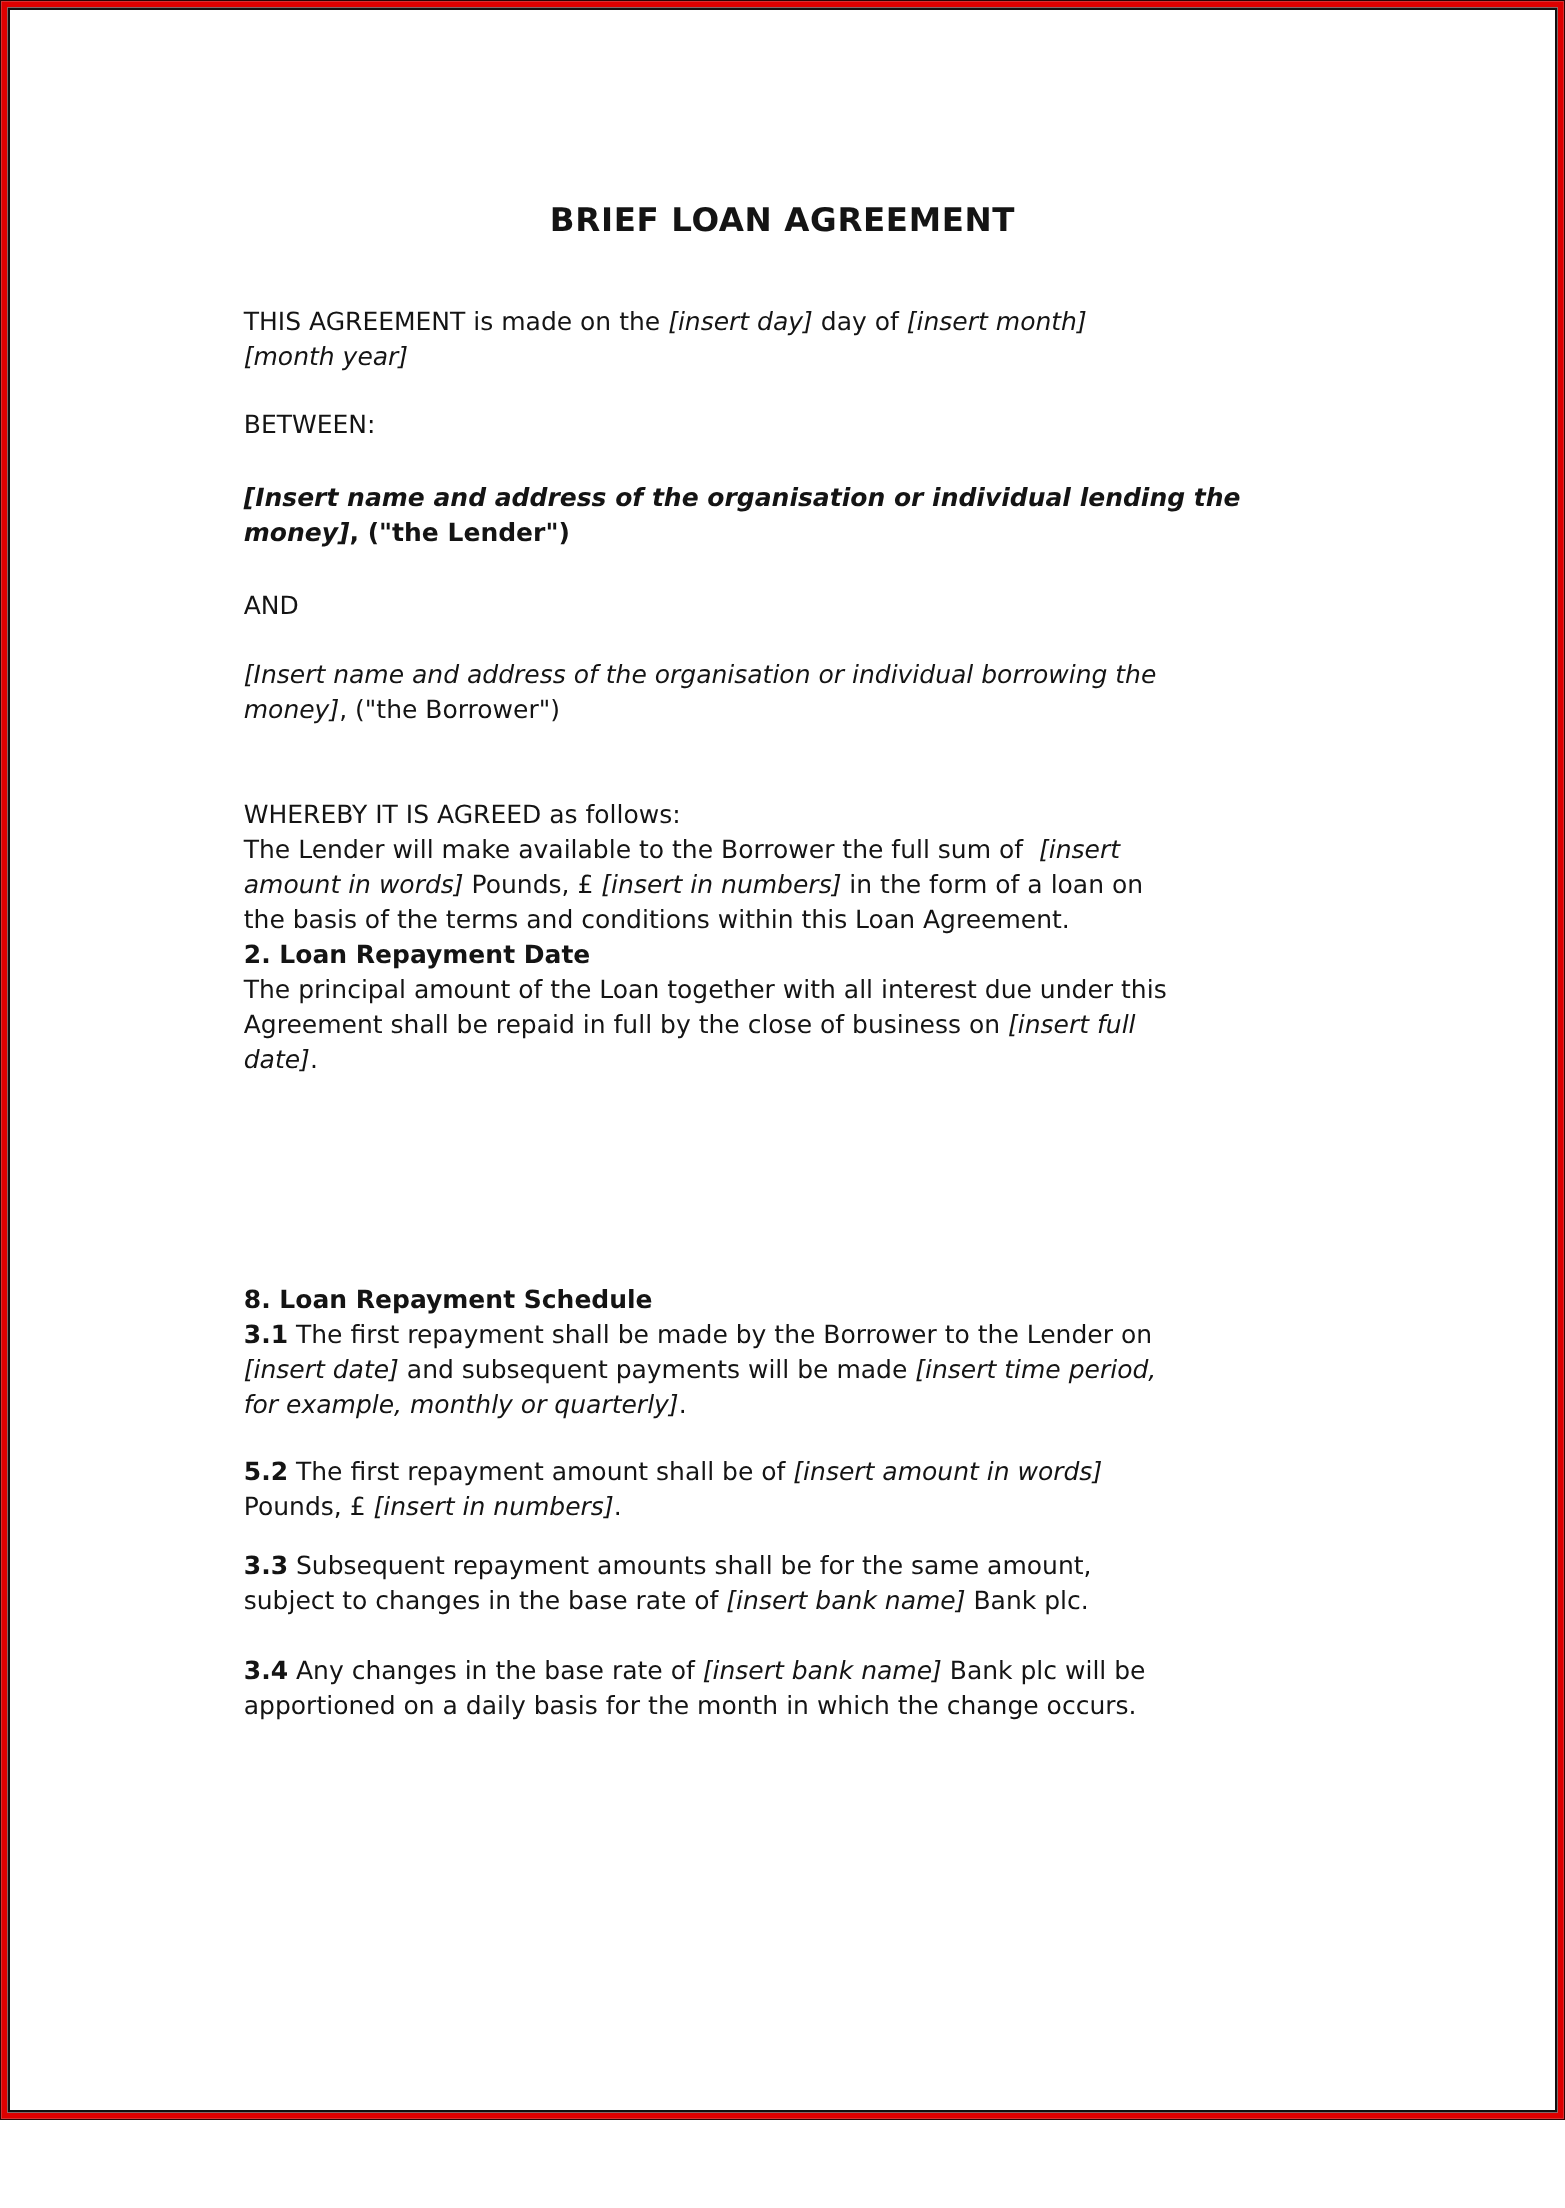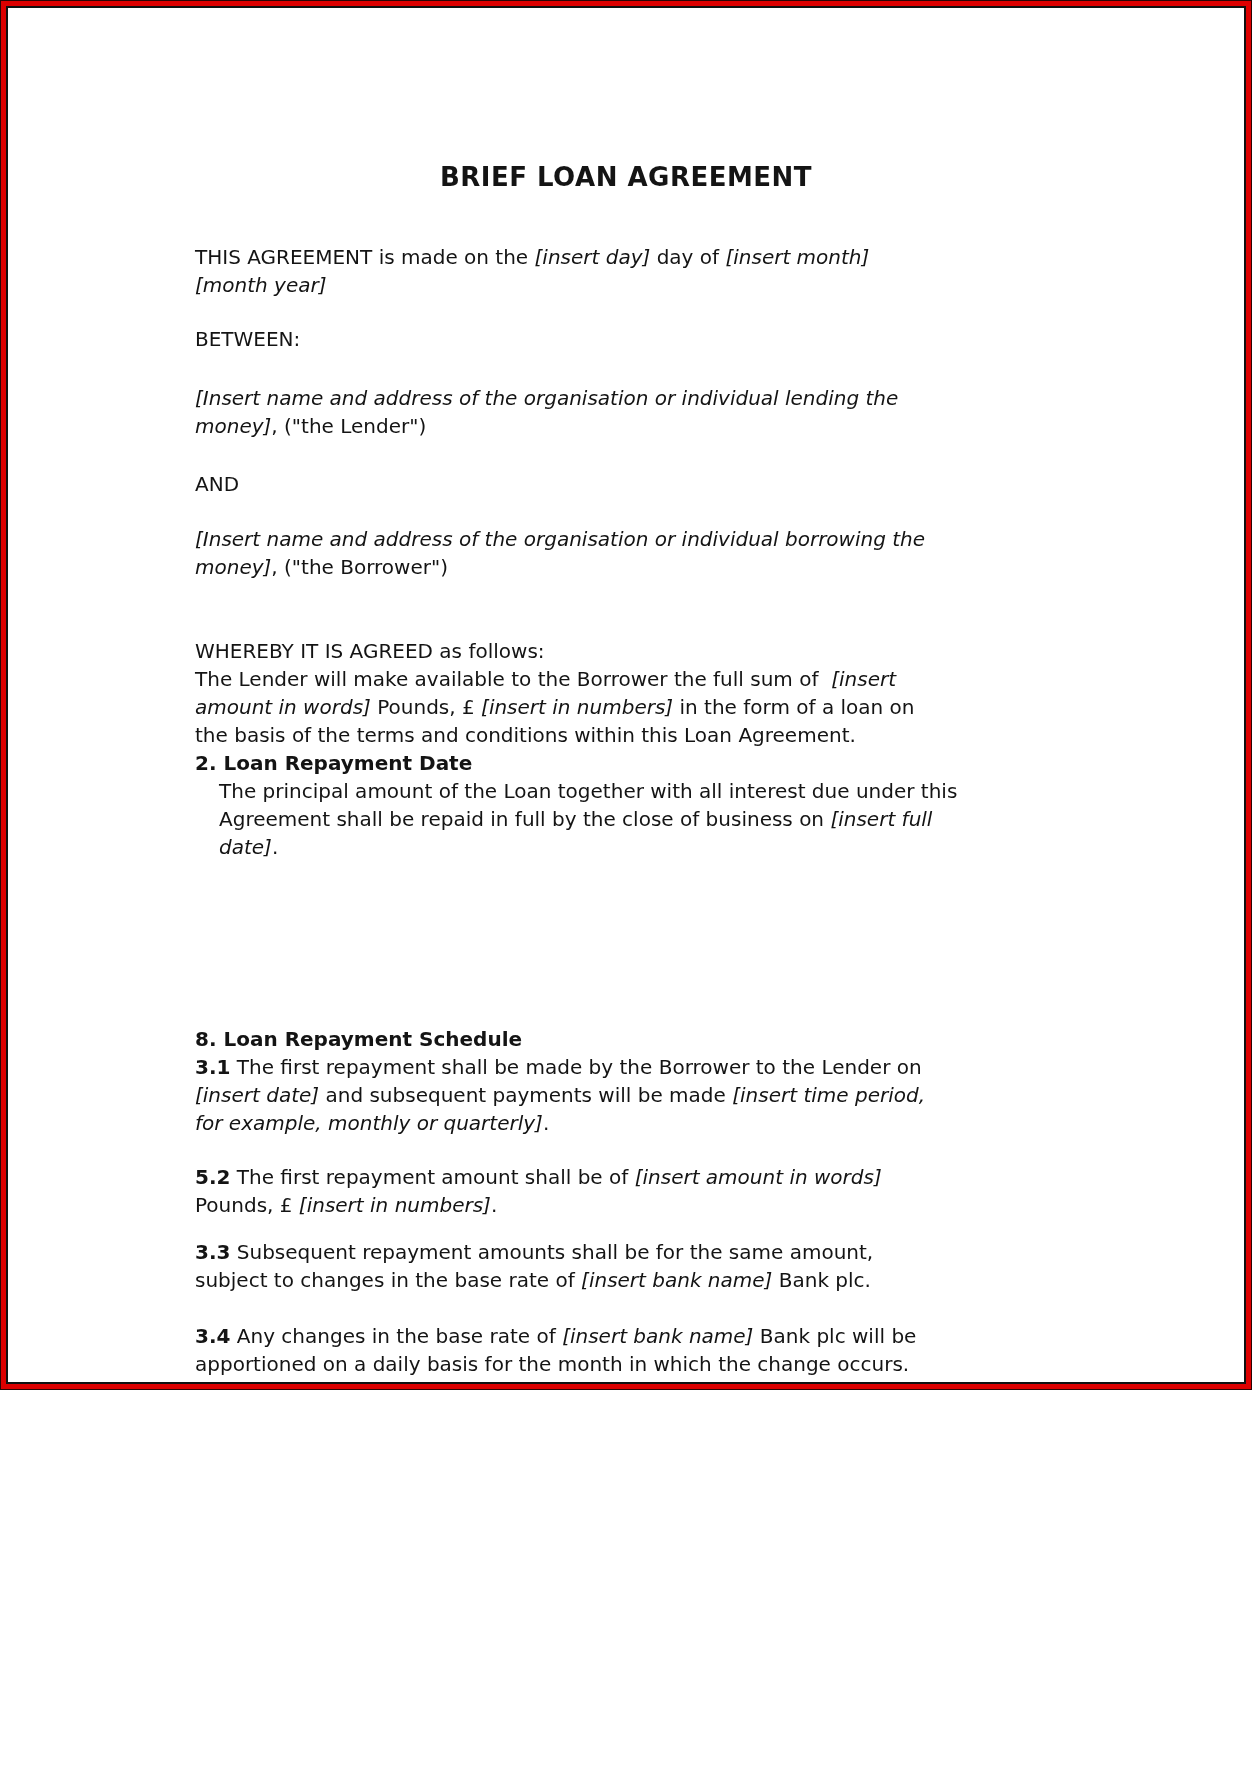--- a/index.html
+++ b/index.html
@@ -1,17 +1,17 @@
 <!DOCTYPE html>
 <html style="--border-outer: #dd0000; --border-inner: #101010; --page-bg: #ffffff; --text-color: #141414;"><head>
 <meta charset="utf-8">
 <style>
   html,body{margin:0;padding:0;background:#ffffff;}
   .page{
-    width:1252px;height:1390px;box-sizing:border-box;
+    width:1252px;height:1696px;box-sizing:border-box;
     border:1px solid #2a0505;
   }
   .red-frame{
     width:100%;height:100%;box-sizing:border-box;
     border:5px solid var(--border-outer,#dd0000);
   }
   .inner-frame{
     width:100%;height:100%;box-sizing:border-box;
     border:2px solid var(--border-inner,#101010);
     background:var(--page-bg,#ffffff);
@@ -28,28 +28,28 @@
     letter-spacing:0.5px;
   }
   .content{padding:0 30px 0 187px;}
   .block{margin:0;white-space:pre-wrap;}
   .run-italic{font-style:italic;}
   .run-bold{font-weight:bold;}
   .heading{font-weight:bold;}
   
   .b-opening   {margin-top:50px;}
   .b-between   {margin-top:26px;}
-  .b-lender    {margin-top:31px;}
+  .b-lender    {margin-top:31px;font-weight:bold;}
   .b-and       {margin-top:30px;}
   .b-borrower  {margin-top:27px;}
   .b-whereby   {margin-top:56px;}
   .b-s1-head   {margin-top:54px;}
   .b-s1-body   {margin-top:0;}
   .b-s2-head   {}
-  .b-s2-body   {margin-top:0;margin-left:24px;}
+  .b-s2-body   {margin-top:0;}
   .b-s3-head   {margin-top:164px;}
   .b-c31       {margin-top:0;}
   .b-c32       {margin-top:26px;}
   .b-c33       {margin-top:19px;}
   .b-c34       {margin-top:28px;}
 </style>
 </head>
 <body>
 
 <div class="page">

